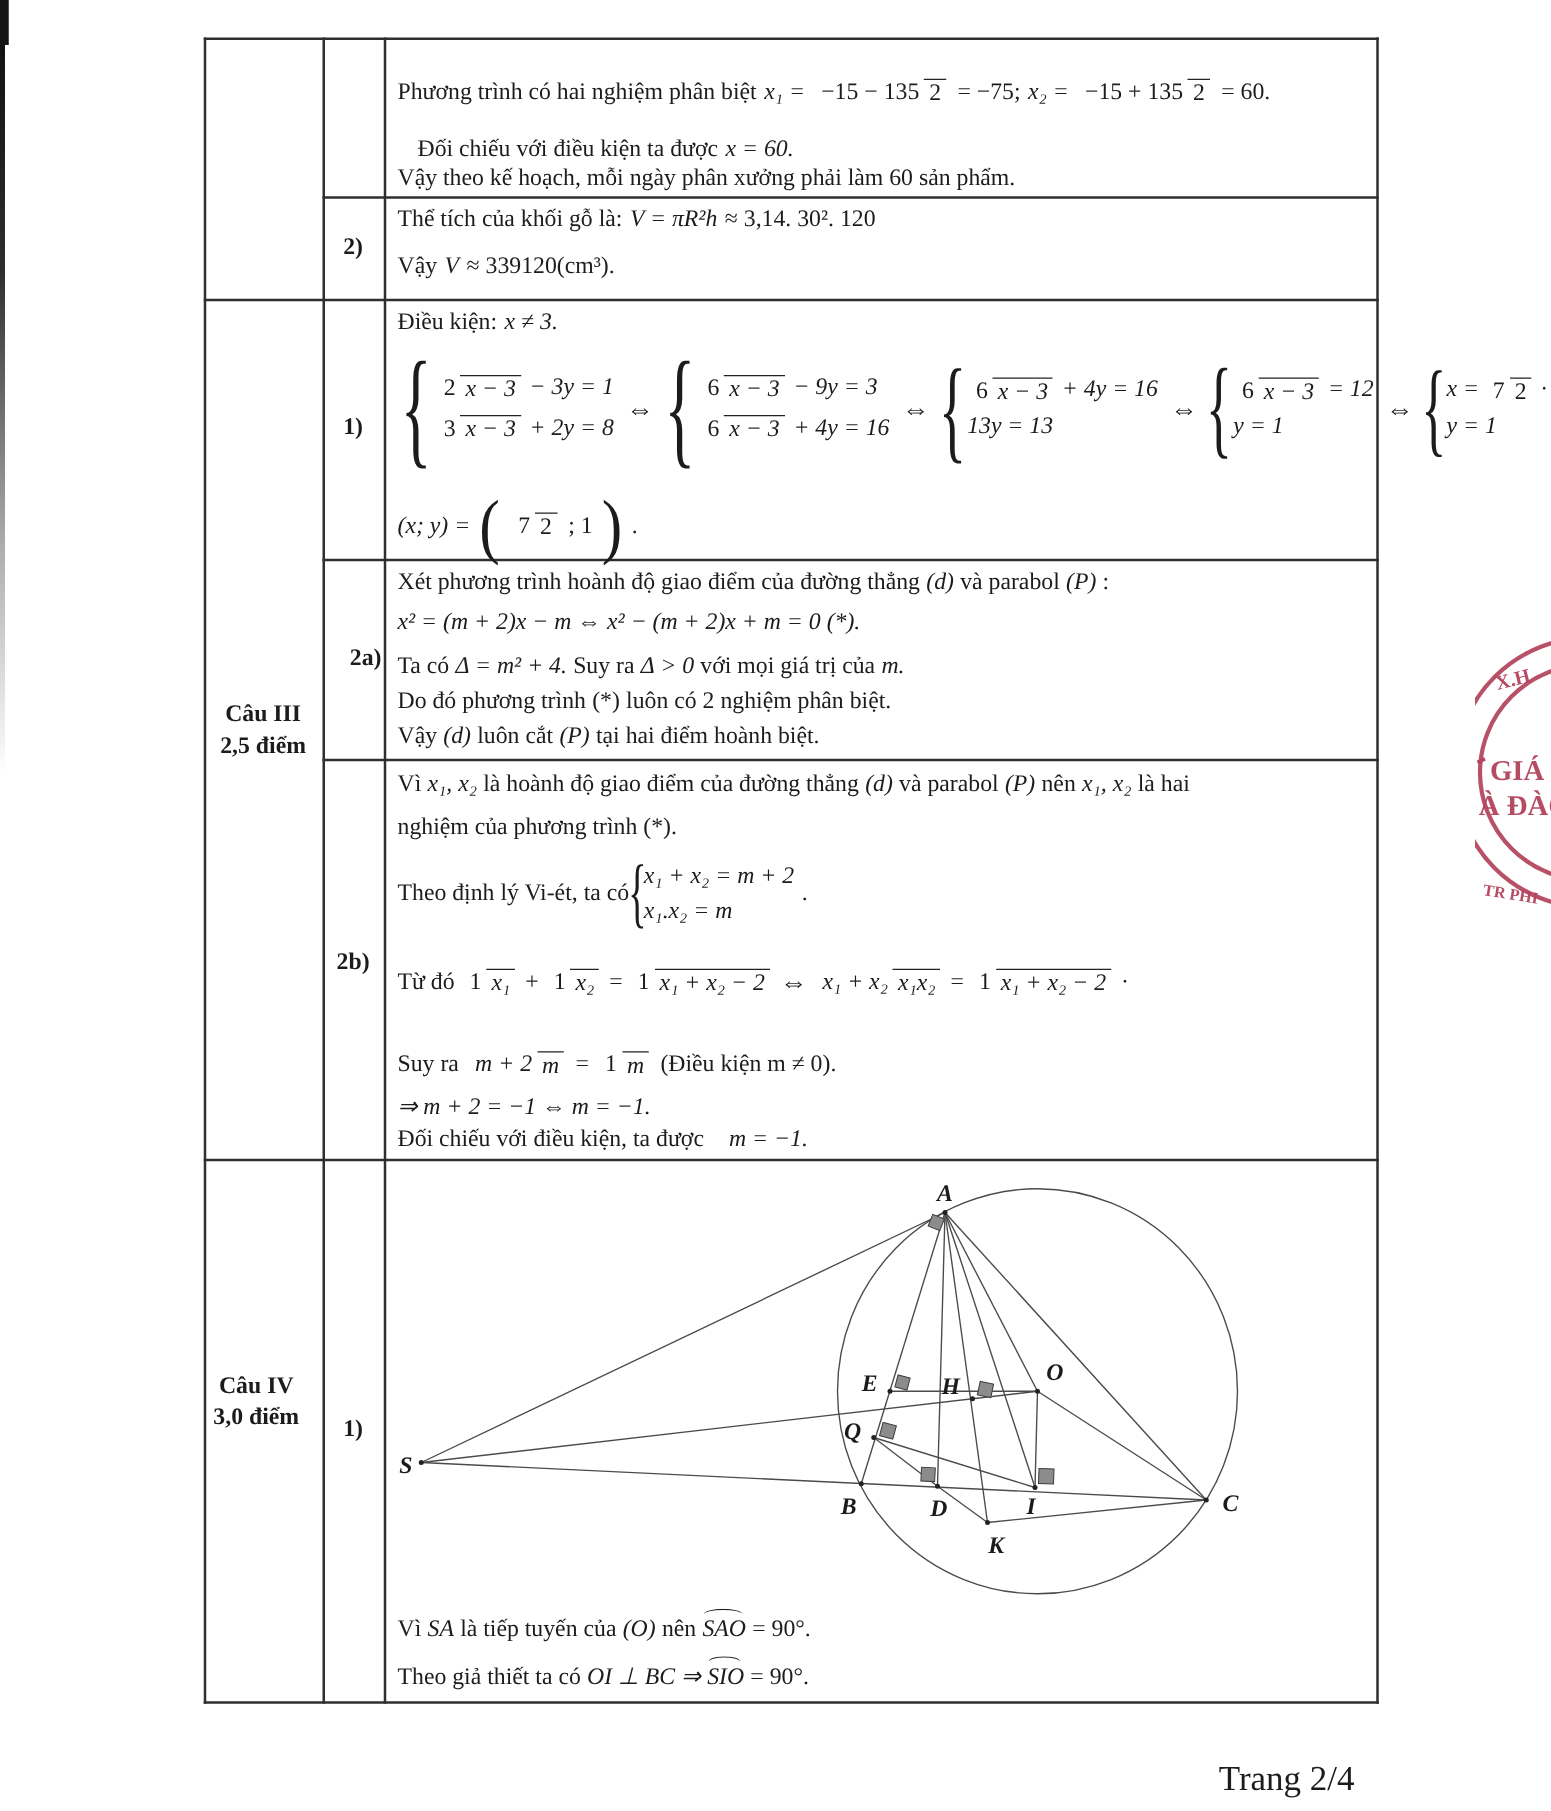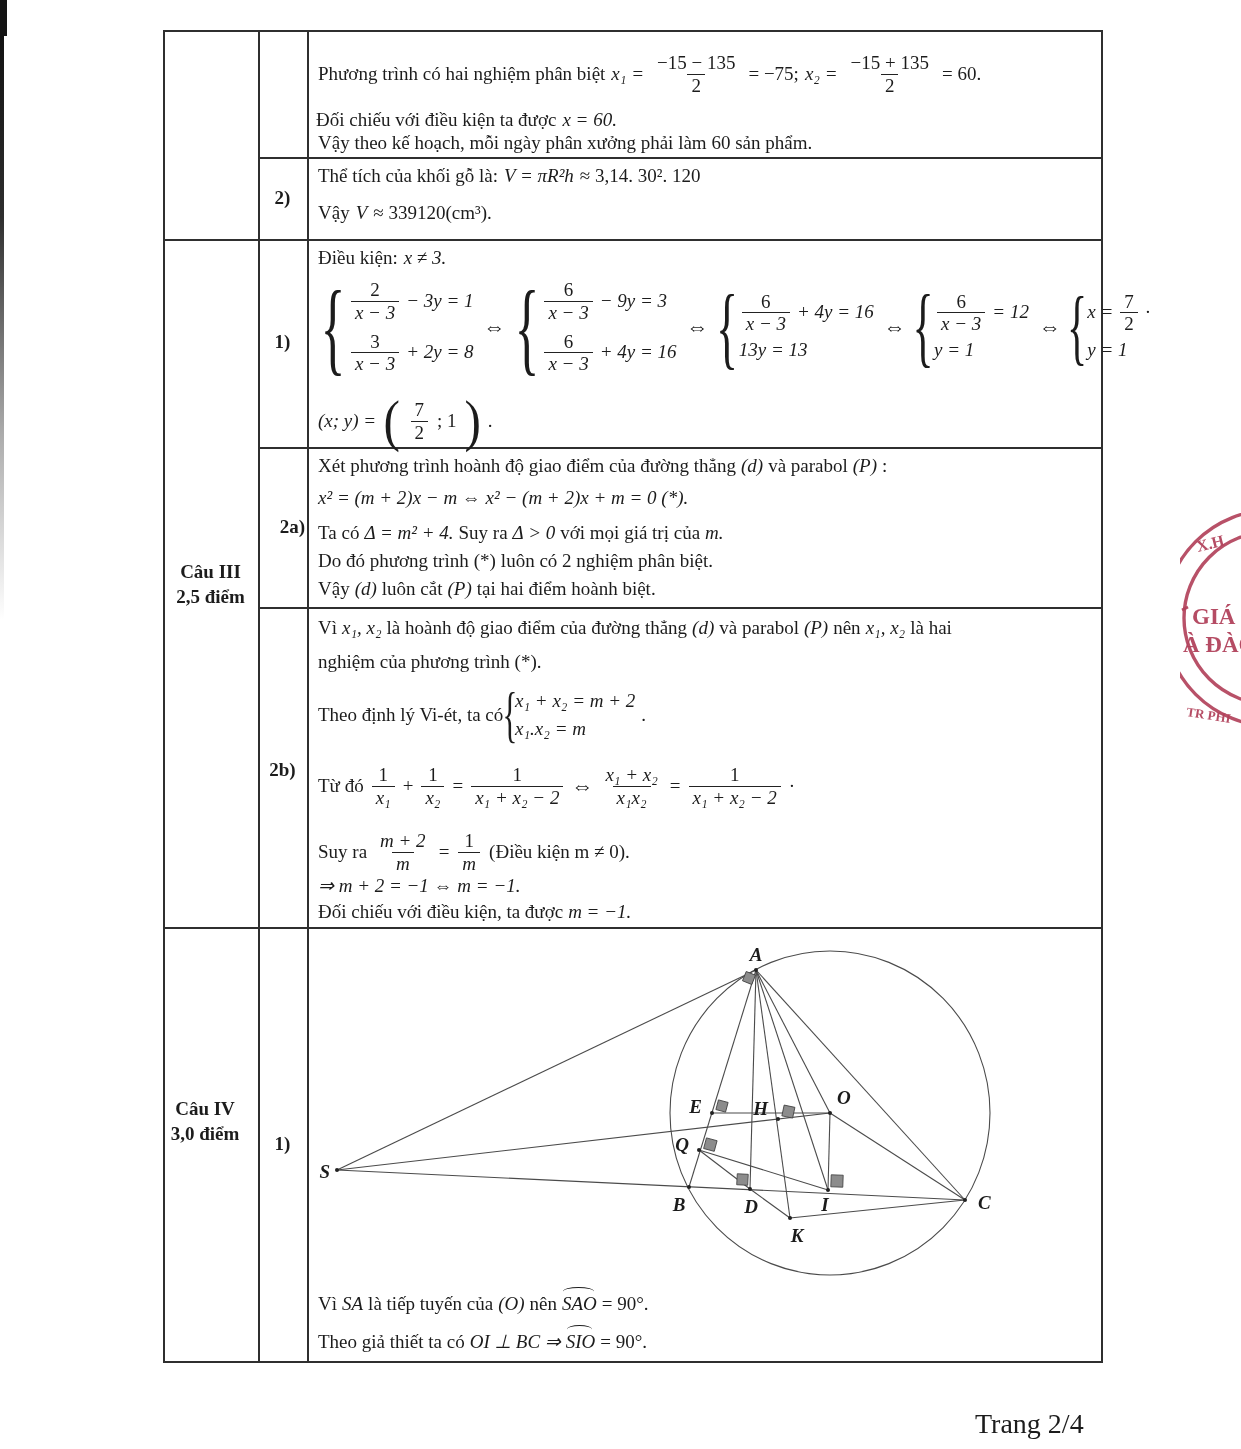--- a/index.html
+++ b/index.html
@@ -9,21 +9,21 @@
   .vline,.hline{position:absolute;background:#2f2f2f}
   .vline{width:2px}
   .hline{height:2px}
   
   .line{position:absolute;white-space:nowrap;font-size:19px;line-height:1.3;color:#1c1c1c}
   .fx{display:flex;align-items:center;gap:6px}
   .b{font-weight:bold}
   .mi{font-style:italic}
   .ctr{text-align:center}
   
-  .fr{display:inline-flex;flex-direction:column;align-items:center;vertical-align:middle;margin:0 3px}
+  .fr{display:inline-flex;align-items:center;vertical-align:middle;margin:0 3px}
   .fr span{padding:0 4px;line-height:1.12;display:block}
   .fr .den{border-top:1.5px solid #222}
   
   .sys{display:inline-flex;align-items:center}
   .sys .rows{display:inline-flex;flex-direction:column;align-items:flex-start;gap:8px}
   .srow{display:inline-flex;align-items:center;gap:4px}
   .br{display:inline-block;line-height:.92;transform:scaleX(.5);transform-origin:center;
       font-weight:400;margin:0 -10px 0 -14px}
   .bp{display:inline-block;line-height:.8;transform:scaleX(.85);font-weight:400}
   
@@ -64,21 +64,21 @@
         <span class="den">2</span>
       </span>
     <span>= −75;</span>
     <span class="mi">x₂ =</span>
     <span class="fr">
         <span class="num">−15 + 135</span>
         <span class="den">2</span>
       </span>
     <span>= 60.</span>
   </div>
-  <div class="line fx" style="left:316px;top:108px">
+  <div class="line fx" style="left:334px;top:108px">
     <span>Đối chiếu với điều kiện ta được</span>
     <span class="mi">x = 60.</span>
   </div>
   <div class="line" style="left:318px;top:131px">Vậy theo kế hoạch, mỗi ngày phân xưởng phải làm 60 sản phẩm.</div>
 
   <div class="line b" style="left:258px;top:186px;width:49px">
       <span class="ctr" style="display:block">2)</span>
     </div>
   <div class="line fx" style="left:318px;top:164px">
     <span>Thể tích của khối gỗ là:</span>
@@ -288,21 +288,21 @@
         <span class="den mi">m</span>
       </span>
     <span>=</span>
     <span class="fr">
         <span>1</span>
         <span class="den mi">m</span>
       </span>
     <span>(Điều kiện m ≠ 0).</span>
   </div>
   <div class="line mi" style="left:318px;top:874px">⇒ m + 2 = −1 ⇔ m = −1.</div>
-  <div class="line fx" style="left:318px;top:900px;gap:5px">
+  <div class="line fx" style="left:318px;top:900px;gap:20px">
     <span>Đối chiếu với điều kiện, ta được</span>
     <span class="mi">m = −1.</span>
   </div>
 
   <div class="line b ctr" style="left:163px;top:1097px;width:84px">
     <span style="display:block">Câu IV</span>
     <span style="display:block">3,0 điểm</span>
   </div>
   <div class="line b ctr" style="left:258px;top:1132px;width:49px">1)</div>
 

